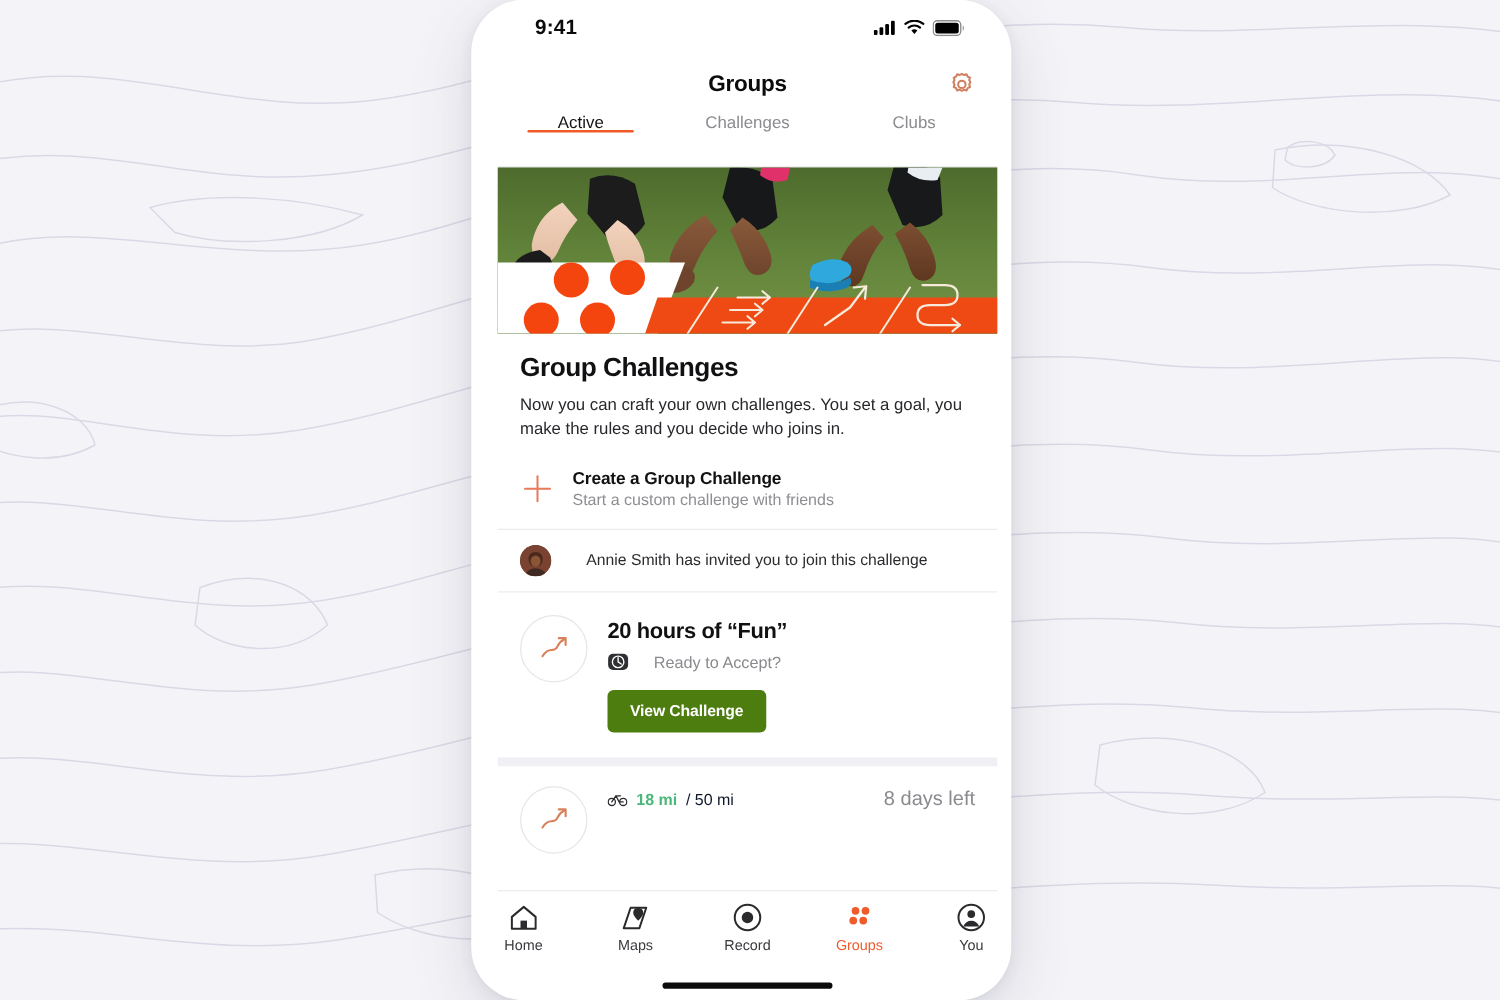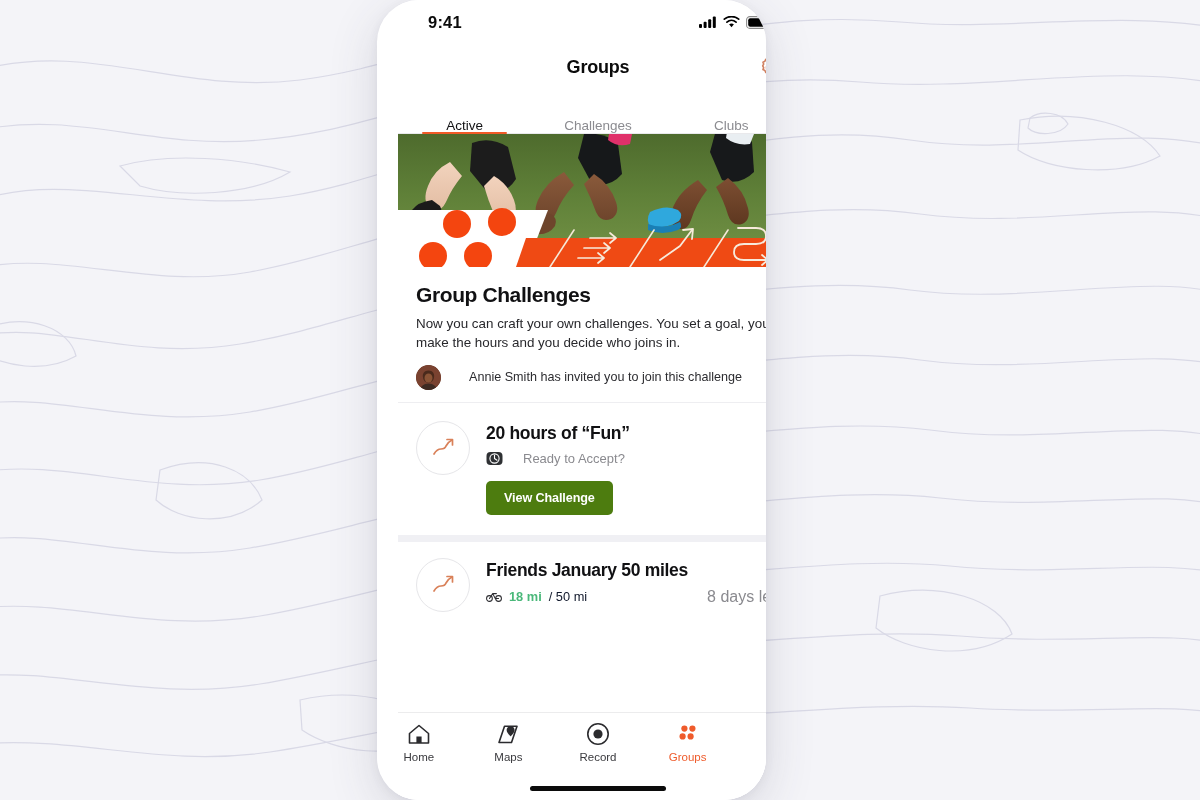--- a/index.html
+++ b/index.html
@@ -16,21 +16,21 @@
   #topo-bg {
     position:absolute; inset:0;
     width:1200px; height:800px;
     display:block;
   }
 
   
   .phone {
     position:absolute;
     left:377px; top:0px;
-    width:389px; height:800px;
+    width:432px; height:800px;
     background:#ffffff;
     border-radius:42px;
     box-shadow:0 14px 50px rgba(60,60,90,.16), 0 2px 10px rgba(60,60,90,.08);
     overflow:hidden;
   }
   .screen {
     position:absolute;
     left:21px; top:0;
     width:400px; height:800px;
     background:#ffffff;
@@ -62,21 +62,21 @@
     position:absolute; right:16px; top:50%;
     transform:translateY(-50%);
     width:26px; height:26px;
     display:flex; align-items:center; justify-content:center;
     cursor:pointer;
   }
 
   
   .tabs {
     display:flex; border-bottom:1px solid #e9e9ec;
-    height:44px; align-items:flex-end;
+    height:44px; align-items:flex-start;
   }
   .tab {
     flex:1; display:flex; align-items:center; justify-content:center;
     position:relative; cursor:pointer;
     font-size:13.5px; color:#8b8b90;
   }
   .tab.active { color:#121214; font-weight:normal; }
   .tab.active:after {
     content:""; position:absolute; left:18%; right:18%; bottom:-1px;
     height:2.5px; background:#f05a28; border-radius:2px;
@@ -385,23 +385,35 @@
           <g stroke="#f7eadb" stroke-width="1.8" fill="none" stroke-linecap="round" stroke-linejoin="round">
             <path d="M340 94 L358 94 q10 0 10 8 q0 8 -10 8 L346 110 q-10 0 -10 8 q0 8 10 8 L370 126"></path>
             <path d="M364 121 L370 126 L364 131"></path>
           </g>
         </g>
       </svg>
     </div>
 
     <div class="promo">
       <div class="promo-title">Group Challenges</div>
-      <div class="promo-desc">Now you can craft your own challenges. You set a goal, you make the hours and you decide who joins in.</div>
-    </div>
-
+      <div class="promo-desc">Now you can craft your own challenges. You set a goal, you make the rules and you decide who joins in.</div>
+    </div>
+
+    <div class="create-row">
+      <svg class="plus-icon" viewBox="0 0 28 28">
+        <g stroke="#e8795a" stroke-width="1.6" stroke-linecap="round">
+          <path d="M14 4 L14 24"></path>
+          <path d="M4 14 L24 14"></path>
+        </g>
+      </svg>
+      <div>
+        <div class="create-title">Create a Group Challenge</div>
+        <div class="create-sub">Start a custom challenge with friends</div>
+      </div>
+    </div>
 
     <div class="invite-head">
       <div class="avatar">
         <svg viewBox="0 0 25 25" width="25" height="25">
           <circle cx="12.5" cy="12.5" r="12.5" fill="#7a4230"></circle>
           <path d="M12.5 5.5 c4.4 0 6 3 5.6 6.4 c-.4 3.6 -2.6 5.6 -5.6 5.6 s-5.2 -2 -5.6 -5.6 C6.5 8.5 8.1 5.5 12.5 5.5 Z" fill="#4a2a1c"></path>
           <ellipse cx="12.5" cy="13" rx="4" ry="4.6" fill="#8a5436"></ellipse>
           <path d="M12.5 18.5 c5 0 8 3 8.6 6.5 H3.9 c.6 -3.5 3.6 -6.5 8.6 -6.5 Z" fill="#3e2a22"></path>
         </svg>
       </div>
@@ -436,21 +448,20 @@
     <div class="challenge-row2">
       <div class="ring">
         <svg width="28" height="28" viewBox="0 0 28 28">
           <g fill="none" stroke="#d98159" stroke-width="1.7" stroke-linecap="round" stroke-linejoin="round">
             <path d="M5 20 q3 -5 7 -5 q4 0 5 -3 q2 -4 6 -6"></path>
             <path d="M18 5.5 L23.5 5.5 L23.5 11"></path>
           </g>
         </svg>
       </div>
       <div style="flex:1;padding-top:2px;">
-        <div class="challenge2-title">Friends January 50 miles</div>
         <div class="stat-line">
           <svg width="16" height="13" viewBox="0 0 20 14">
             <g fill="none" stroke="#2c2c30" stroke-width="1.3">
               <circle cx="4.3" cy="9.5" r="3.6"></circle>
               <circle cx="15.7" cy="9.5" r="3.6"></circle>
               <path d="M4.3 9.5 L8.4 3.4 L13 3.4 M8.4 3.4 L11.6 9.5 L15.7 9.5" stroke-linecap="round" stroke-linejoin="round"></path>
             </g>
           </svg>
           <span class="stat-done">18 mi</span>
           <span class="stat-goal">/ 50 mi</span>

